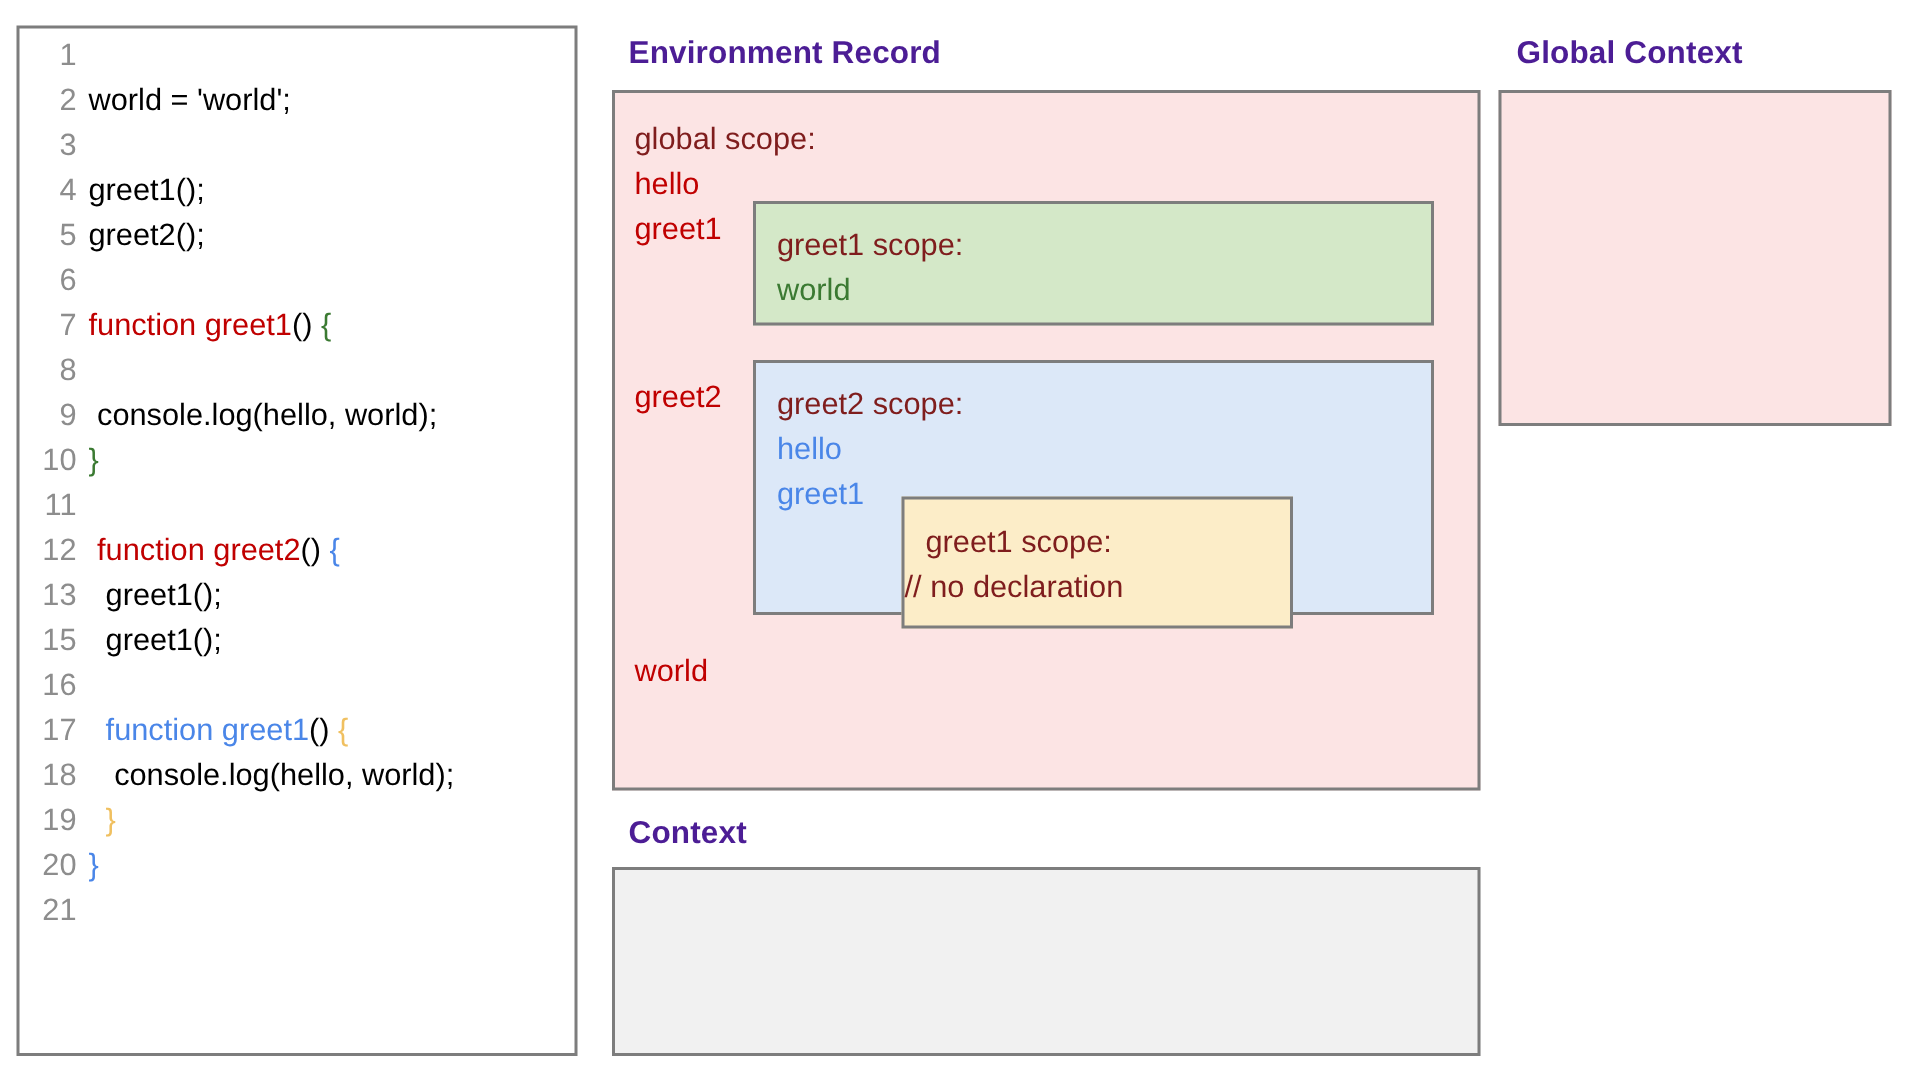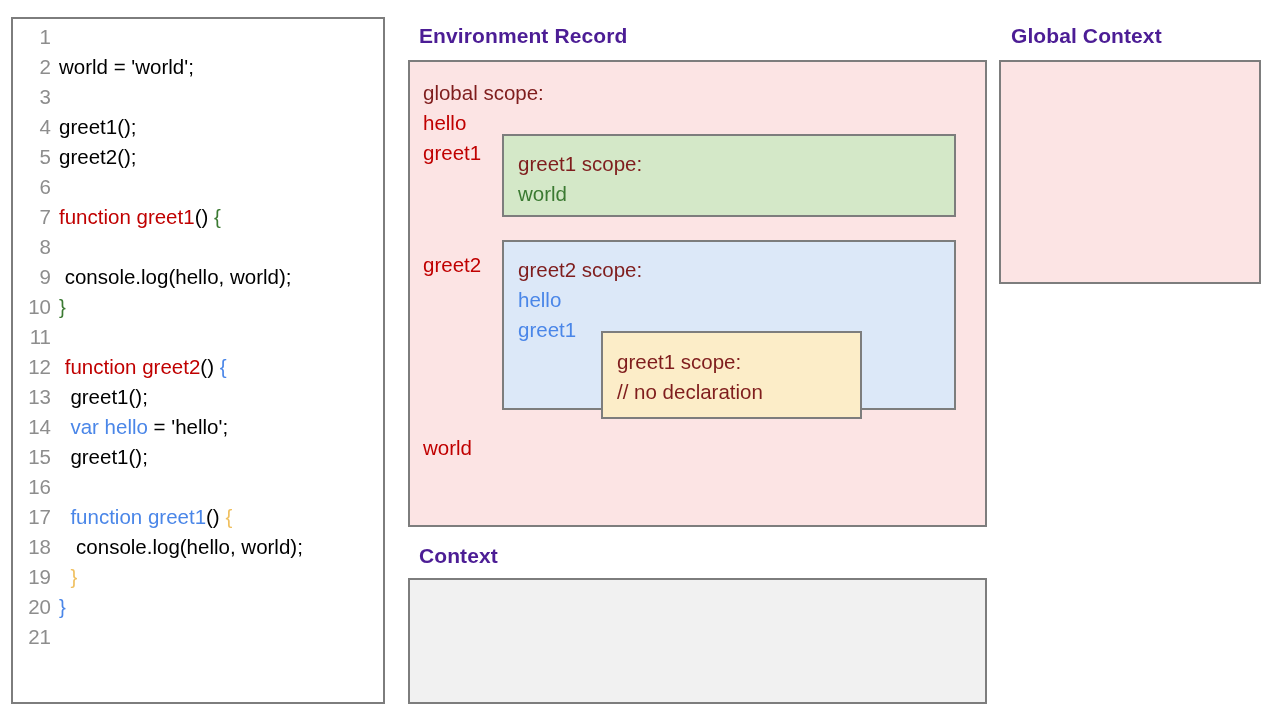--- a/index.html
+++ b/index.html
@@ -97,21 +97,20 @@
       <div class="code-line"><span class="gutter">4</span><span class="code-text"><span class="tok-black">greet1();</span></span></div>
       <div class="code-line"><span class="gutter">5</span><span class="code-text"><span class="tok-black">greet2();</span></span></div>
       <div class="code-line"><span class="gutter">6</span><span class="code-text"><span class="tok-black"></span></span></div>
       <div class="code-line"><span class="gutter">7</span><span class="code-text"><span class="tok-red">function greet1</span><span class="tok-black">() </span><span class="tok-green">{</span></span></div>
       <div class="code-line"><span class="gutter">8</span></div>
       <div class="code-line"><span class="gutter">9</span><span class="code-text"><span class="tok-black"> console.log(hello, world);</span></span></div>
       <div class="code-line"><span class="gutter">10</span><span class="code-text"><span class="tok-green">}</span></span></div>
       <div class="code-line"><span class="gutter">11</span><span class="code-text"><span class="tok-black"></span></span></div>
       <div class="code-line"><span class="gutter">12</span><span class="code-text"><span class="tok-black"> </span><span class="tok-red">function greet2</span><span class="tok-black">() </span><span class="tok-blue">{</span></span></div>
       <div class="code-line"><span class="gutter">13</span><span class="code-text"><span class="tok-black">  greet1();</span></span></div>
-      <div class="code-line"><span class="gutter">14</span><span class="code-text"><span class="tok-black">  </span><span class="tok-blue">var hello</span><span class="tok-black"> = 'hello';</span></span></div>
       <div class="code-line"><span class="gutter">15</span><span class="code-text"><span class="tok-black">  greet1();</span></span></div>
       <div class="code-line"><span class="gutter">16</span><span class="code-text"><span class="tok-black"></span></span></div>
       <div class="code-line"><span class="gutter">17</span><span class="code-text"><span class="tok-black">  </span><span class="tok-blue">function greet1</span><span class="tok-black">() </span><span class="tok-orange">{</span></span></div>
       <div class="code-line"><span class="gutter">18</span><span class="code-text"><span class="tok-black">   console.log(hello, world);</span></span></div>
       <div class="code-line"><span class="gutter">19</span><span class="code-text"><span class="tok-black">  </span><span class="tok-orange">}</span></span></div>
       <div class="code-line"><span class="gutter">20</span><span class="code-text"><span class="tok-blue">}</span></span></div>
       <div class="code-line"><span class="gutter">21</span><span class="code-text"><span class="tok-black"></span></span></div>
     </div>
 </div>
 
@@ -131,21 +130,21 @@
 </div>
 
 <div class="abs box" id="greet2-scope-box">
   <div class="scope-line c-black abs" style="left:14px;top:13px;">greet2 scope:</div>
   <div class="scope-line c-blue abs" style="left:14px;top:43px;">hello</div>
   <div class="scope-line c-blue abs" style="left:14px;top:73px;">greet1</div>
 </div>
 
 <div class="abs box" id="greet1-inner-box">
   <div class="scope-line c-black abs" style="left:14px;top:14px;">greet1 scope:</div>
-  <div class="scope-line c-black abs" style="left:14px;top:44px;">// no declaration</div>
+  <div class="scope-line c-black abs" style="left:0;top:44px;">// no declaration</div>
 </div>
 
 <div class="abs panel-title" style="left:1011px;top:24px;">Global Context</div>
 <div class="abs box" id="global-ctx-box">
   <div class="scope-line c-black abs" style="left:14px;top:12px;"></div>
 </div>
 
 <div class="abs panel-title" style="left:419px;top:544px;">Context</div>
 <div class="abs box" id="console-box">
   <div class="scope-line c-black abs" style="left:14px;top:10px;"></div>

